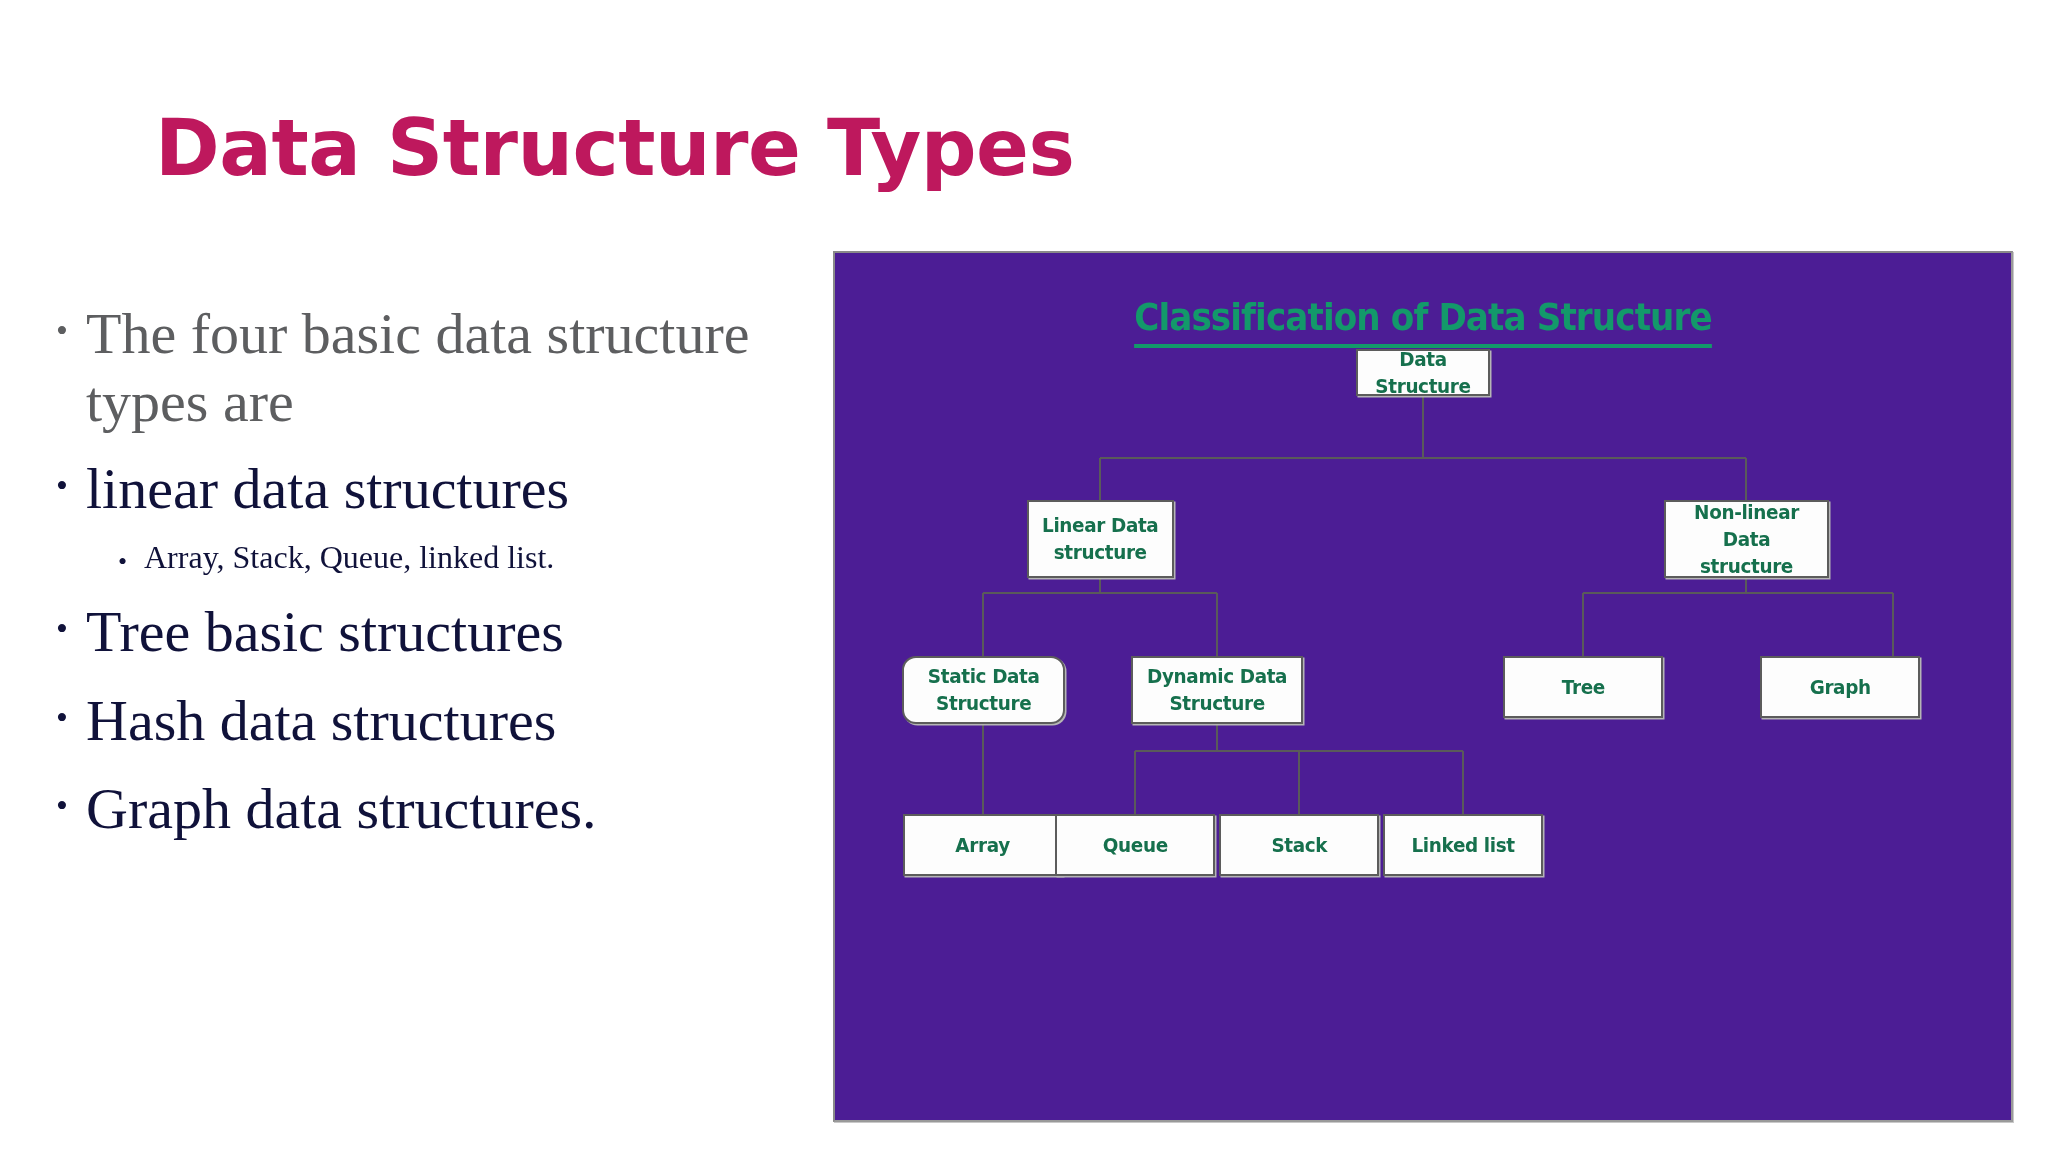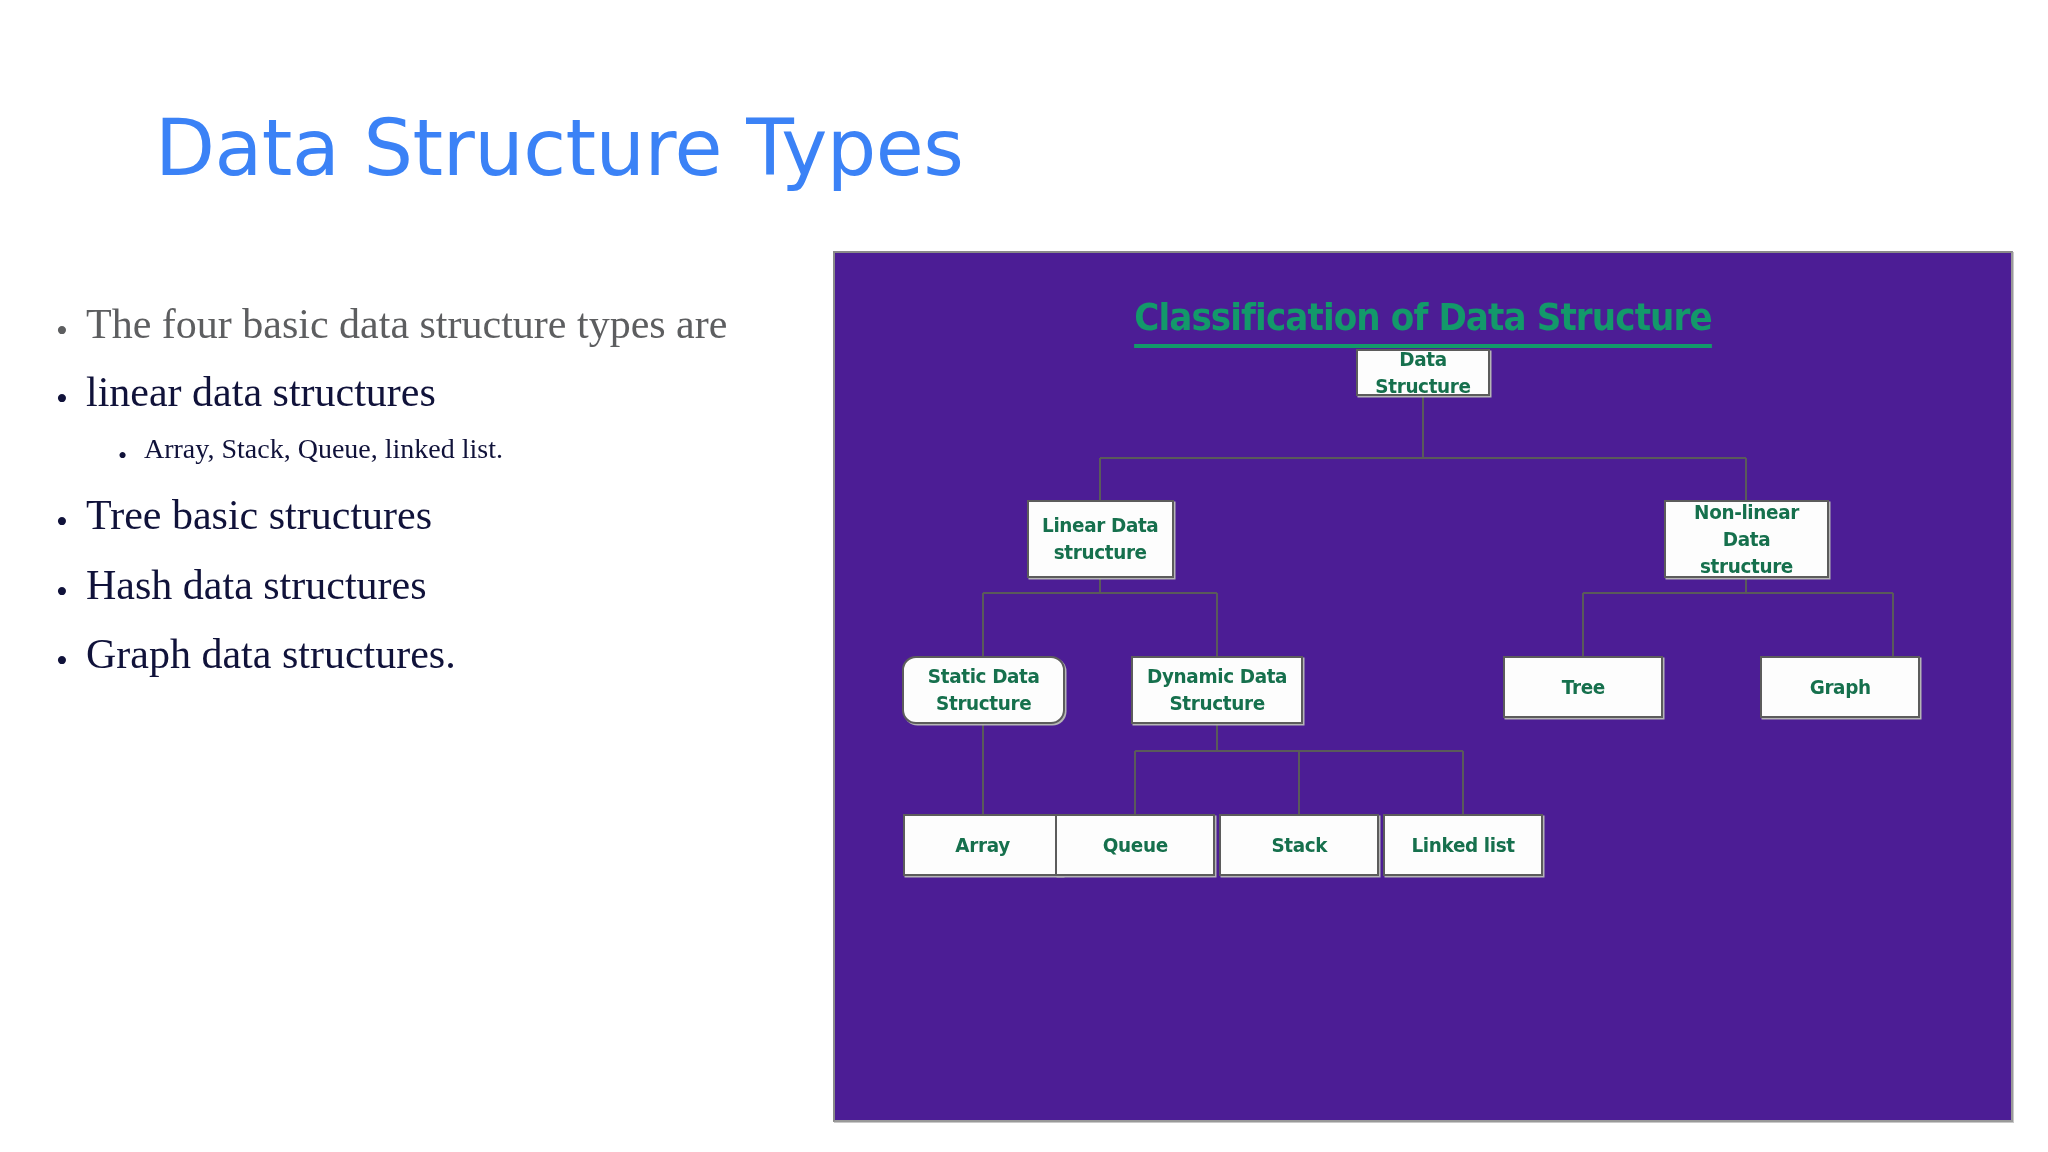--- a/index.html
+++ b/index.html
@@ -19,23 +19,23 @@
     font-family: "Liberation Sans", sans-serif;
   }
 
   
   .slide-title {
     position: absolute;
     left: 155px;
     top: 108px;
     font-family: "DejaVu Sans", sans-serif;
     font-size: 78px;
-    font-weight: 400;
+    font-weight: 700;
     line-height: 1.05;
-    color: #3b82f6;
+    color: #be185d;
     letter-spacing: -0.5px;
     white-space: nowrap;
   }
 
   
   .bullets {
     position: absolute;
     left: 56px;
     top: 300px;
     width: 790px;
@@ -60,25 +60,25 @@
   }
 
   .bullet-dot.small {
     font-size: 26px;
     padding-top: 10px;
     width: 26px;
   }
 
   .bullet-text {
     flex: 1 1 auto;
-    font-size: 42px;
+    font-size: 58px;
     line-height: 1.18;
   }
 
-  .bullet-text.small { font-size: 28px; line-height: 1.15; white-space: nowrap; }
+  .bullet-text.small { font-size: 32px; line-height: 1.15; white-space: nowrap; }
 
   .tone-gray  { color: #5d5e60; }
   .tone-dark  { color: #10123a; }
 
   .bullet-row.lvl1.sp { margin-bottom: 20px; }
   .bullet-row.gap-top { margin-top: 8px; }
 
   
   .diagram-frame {
     position: absolute;

